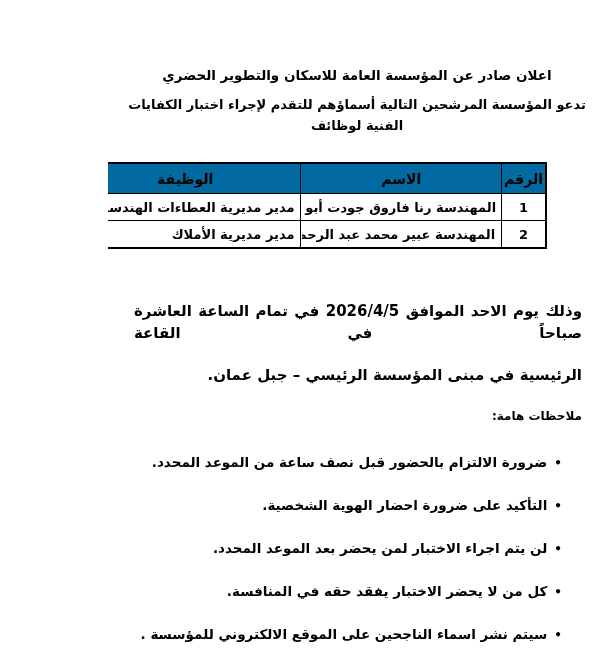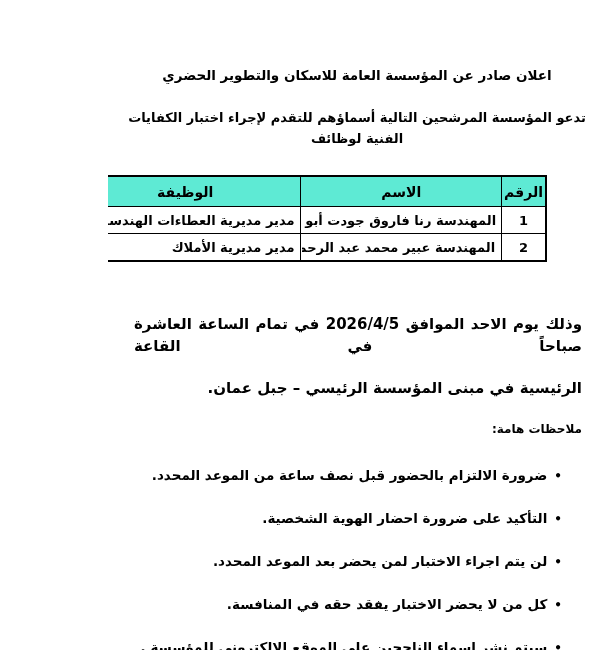--- a/index.html
+++ b/index.html
@@ -22,21 +22,21 @@
     background: #ffffff;
   }
   .doc-title {
     margin-top: 66px;
     text-align: center;
     font-weight: bold;
     font-size: 13.5px;
     line-height: 19px;
   }
   .intro {
-    margin-top: 22px;
+    margin-top: 9px;
     font-weight: bold;
     font-size: 13px;
     line-height: 21px;
     text-align: center;
     padding: 0 20px;
   }
   .candidates-table {
     margin: 26px 59px 0 68px;
     border-collapse: collapse;
     border: 2px solid #000000;
@@ -45,21 +45,21 @@
   }
   .candidates-table th,
   .candidates-table td {
     border: 1px solid #000000;
     font-weight: bold;
     padding: 0 6px;
     overflow: hidden;
     white-space: nowrap;
   }
   .candidates-table th {
-    background: #5eead4;
+    background: #0369a1;
     height: 29px;
     font-size: 14px;
     text-align: center;
     padding: 0 2px;
   }
   .candidates-table td {
     height: 26px;
     font-size: 13px;
     border-radius: 6px;
   }

